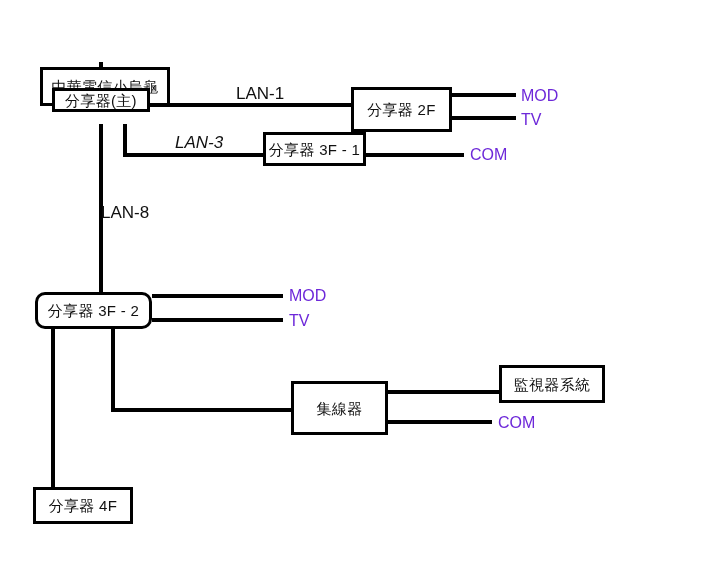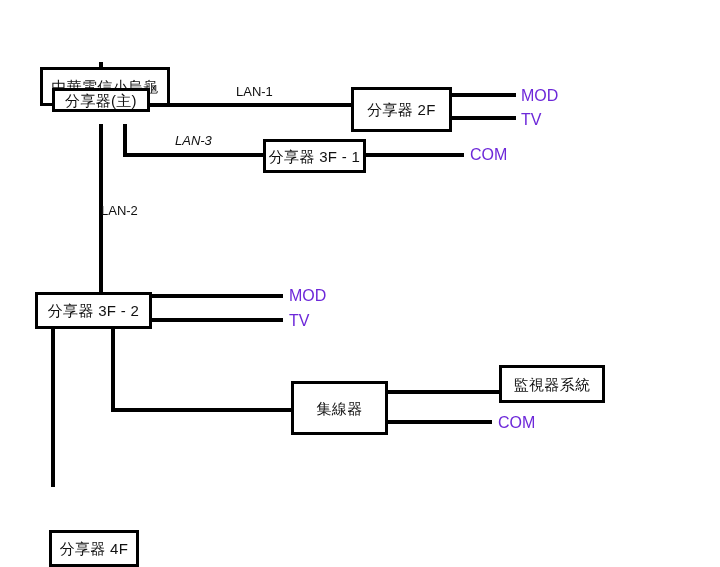--- a/index.html
+++ b/index.html
@@ -35,21 +35,21 @@
     justify-content: center;
     color: #111111;
     font-size: 15px;
     line-height: 1;
     white-space: nowrap;
     letter-spacing: 0.3px;
   }
   .edge-label {
     position: absolute;
     color: #111111;
-    font-size: 13px;
+    font-size: 17px;
     line-height: 1;
     white-space: nowrap;
   }
   .endpoint-label {
     position: absolute;
     color: #6d28d9;
     font-size: 16px;
     line-height: 1;
     white-space: nowrap;
   }
@@ -78,40 +78,40 @@
   <div id="node-layer">
       <div class="node-box" style="left: 40px; top: 23px; width: 130px; height: 39px; margin-top: 44px;">
         <span>中華電信小烏龜</span>
       </div>
       <div class="node-box" style="left: 52px; top: 88px; width: 98px; height: 24px; justify-content: center;">
         <span>分享器(主)</span>
       </div>
       <div class="node-box" style="left: 351px; top: 87px; width: 101px; height: 45px;">
         <span>分享器 2F</span>
       </div>
-      <div class="node-box" style="left: 263px; top: 139px; width: 103px; height: 34px;">
+      <div class="node-box" style="left: 263px; top: 132px; width: 103px; height: 34px;">
         <span>分享器 3F - 1</span>
       </div>
-      <div class="node-box" style="left: 35px; top: 292px; width: 117px; height: 37px;">
+      <div class="node-box" style="left: 35px; top: 292px; width: 117px; height: 37px; border-radius: 10px;">
         <span>分享器 3F - 2</span>
       </div>
       <div class="node-box" style="left: 291px; top: 381px; width: 97px; height: 54px; align-items: center;">
         <span>集線器</span>
       </div>
       <div class="node-box" style="left: 499px; top: 365px; width: 106px; height: 38px; justify-content: center;">
         <span>監視器系統</span>
       </div>
-      <div class="node-box" style="left: 49px; top: 487px; width: 90px; height: 37px; margin-top: 43px;">
+      <div class="node-box" style="left: 33px; top: 487px; width: 100px; height: 37px;">
         <span>分享器 4F</span>
       </div>
     </div>
   <div id="label-layer">
       <div class="edge-label" style="left: 236px; top: 85px;">LAN-1</div>
       <div class="edge-label" style="left: 175px; top: 134px; font-style: italic;">LAN-3</div>
-      <div class="edge-label" style="left: 101px; top: 204px;">LAN-2</div>
+      <div class="edge-label" style="left: 101px; top: 204px;">LAN-8</div>
       <div class="endpoint-label" style="left: 521px; top: 88px;">MOD</div>
       <div class="endpoint-label" style="left: 521px; top: 112px;">TV</div>
       <div class="endpoint-label" style="left: 470px; top: 147px;">COM</div>
       <div class="endpoint-label" style="left: 289px; top: 288px;">MOD</div>
       <div class="endpoint-label" style="left: 289px; top: 313px;">TV</div>
       <div class="endpoint-label" style="left: 498px; top: 415px;">COM</div>
     </div>
 
 </div>
 

